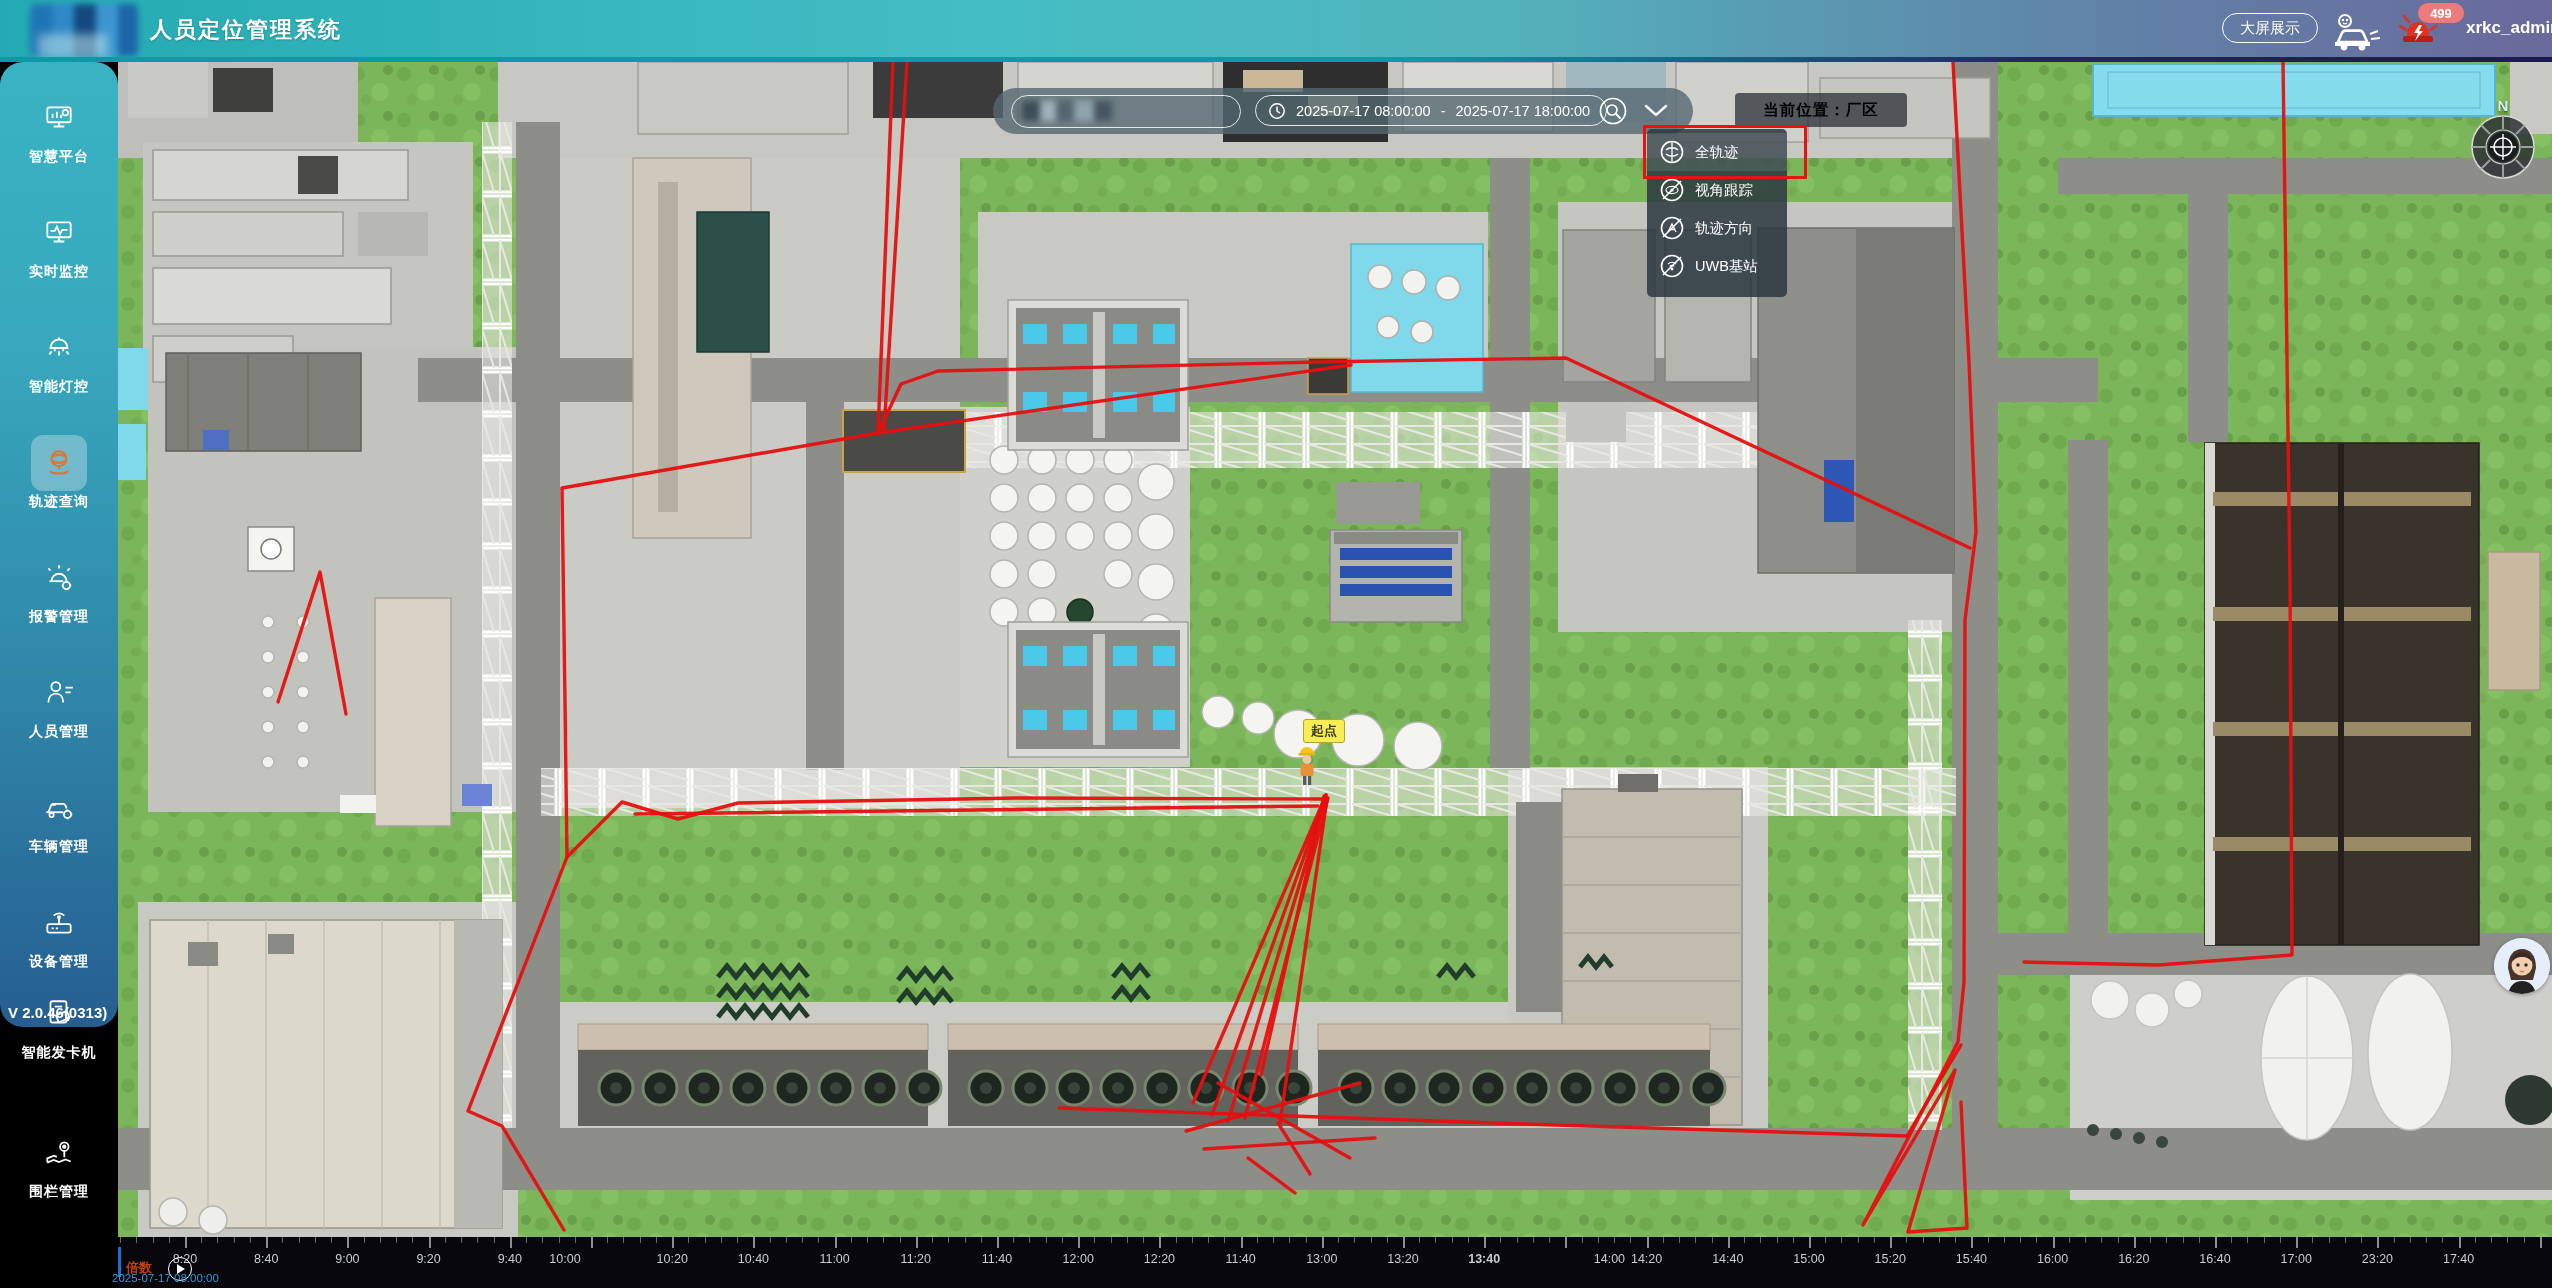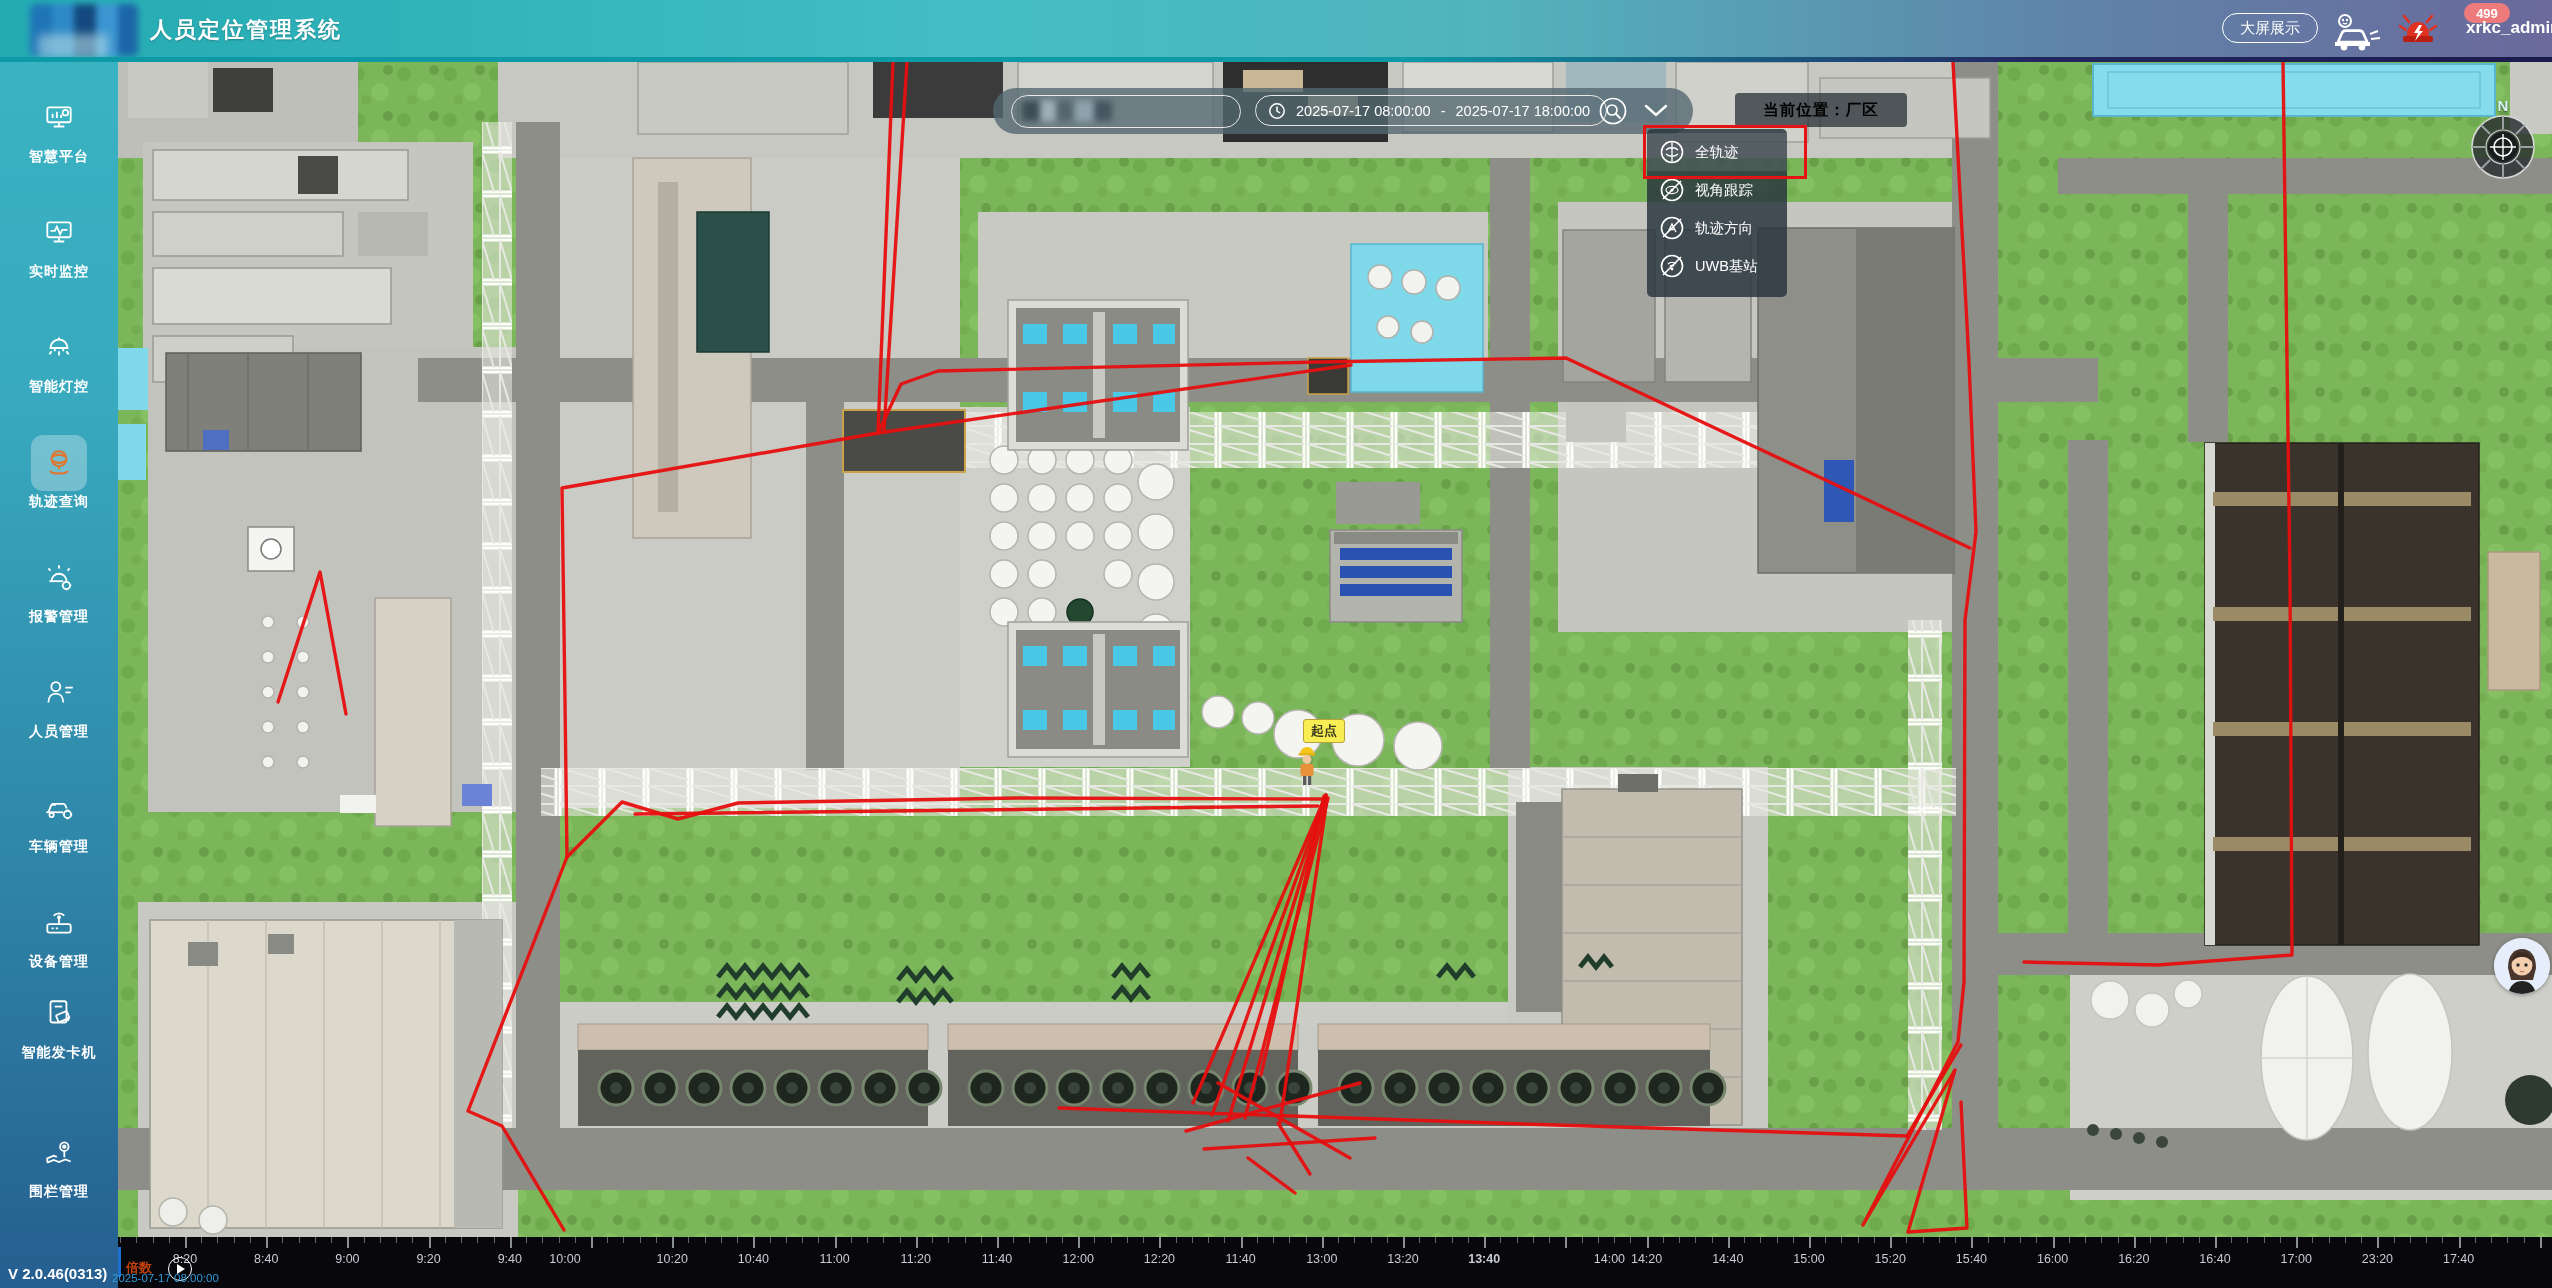--- a/index.html
+++ b/index.html
@@ -13,25 +13,25 @@
     background:
       linear-gradient(90deg,#1f6fb8 0 22px,#2f86c9 22px 44px,#123f7a 44px 66px,#3f93d4 66px 88px,#1b5ea6 88px 108px),
       #2f86c9;filter:blur(3px);opacity:.9;}
   #logo2{position:absolute;left:38px;top:34px;width:70px;height:24px;background:#bfe3ea;filter:blur(5px);opacity:.55;border-radius:4px;}
   #app-title{position:absolute;left:150px;top:15px;color:#fff;font-size:22px;font-weight:bold;letter-spacing:2px;text-shadow:0 1px 2px rgba(0,0,0,.25);}
   #big-screen-btn{position:absolute;left:2222px;top:13px;width:96px;height:30px;border:1.5px solid #fff;border-radius:16px;
     color:#fff;font-size:15px;display:flex;align-items:center;justify-content:center;background:transparent;cursor:pointer;}
   #car-icon{position:absolute;left:2330px;top:12px;width:52px;height:40px;}
   #siren-wrap{position:absolute;left:2392px;top:10px;width:52px;height:44px;}
   #badge{position:absolute;left:2418px;top:3px;min-width:34px;height:20px;padding:0 6px;background:#ee7b7b;border-radius:11px;
-    color:#fff;font-size:13px;font-weight:bold;display:flex;align-items:center;justify-content:center;margin-left:46px;}
+    color:#fff;font-size:13px;font-weight:bold;display:flex;align-items:center;justify-content:center;}
   #username{position:absolute;left:2466px;top:18px;font-size:17px;font-weight:bold;color:#fff;display:flex;align-items:center;gap:6px;}
   
-  #sidebar{position:absolute;left:0;top:62px;width:118px;height:1226px;
-    background:linear-gradient(180deg,#39b3c2 0%,#38a9be 28%,#2f86a8 65%,#255e90 100%);}
+  #sidebar{position:absolute;left:0;top:62px;width:118px;height:965px;
+    background:linear-gradient(180deg,#39b3c2 0%,#38a9be 28%,#2f86a8 65%,#255e90 100%);border-radius:23px;}
   .side-item{position:absolute;left:0;width:118px;height:100px;display:flex;flex-direction:column;align-items:center;cursor:pointer;}
   .side-item .ic{width:56px;height:56px;display:flex;align-items:center;justify-content:center;border-radius:12px;}
   .side-item.active .ic{background:rgba(255,255,255,.30);}
   .side-item .lb{margin-top:2px;color:#fff;font-size:14px;font-weight:bold;letter-spacing:1px;white-space:nowrap;}
   #version{position:absolute;left:8px;bottom:6px;color:#fff;font-size:15px;font-weight:bold;}
   
   #map{position:absolute;left:118px;top:62px;width:2434px;height:1175px;overflow:hidden;background:#79b257;}
   #map svg.scene{position:absolute;left:0;top:0;}
   
   #map-toolbar{position:absolute;left:875px;top:26px;width:700px;height:46px;border-radius:23px;

